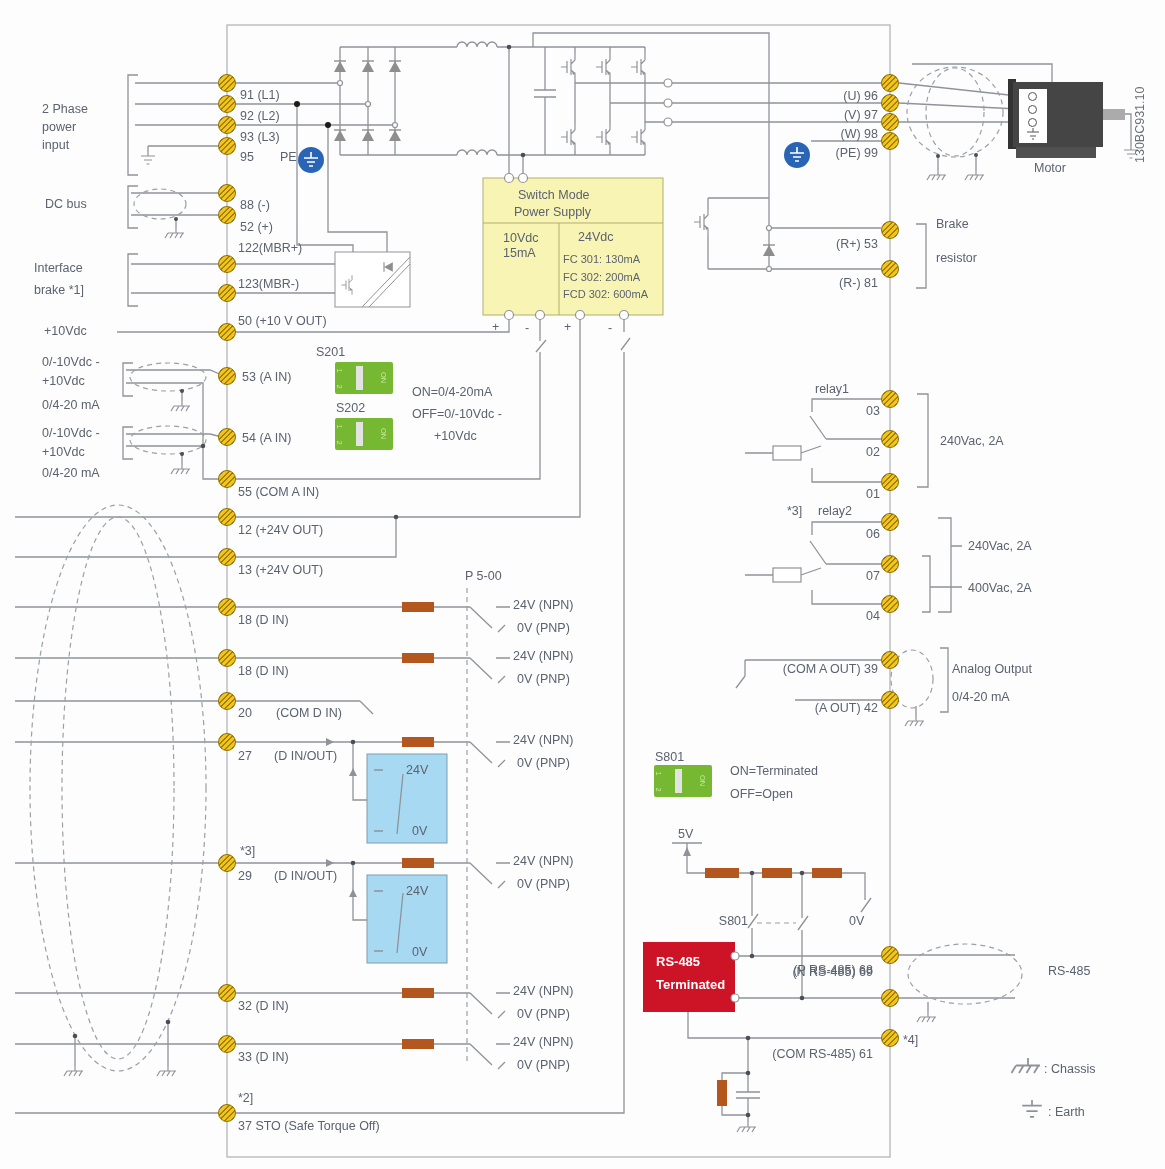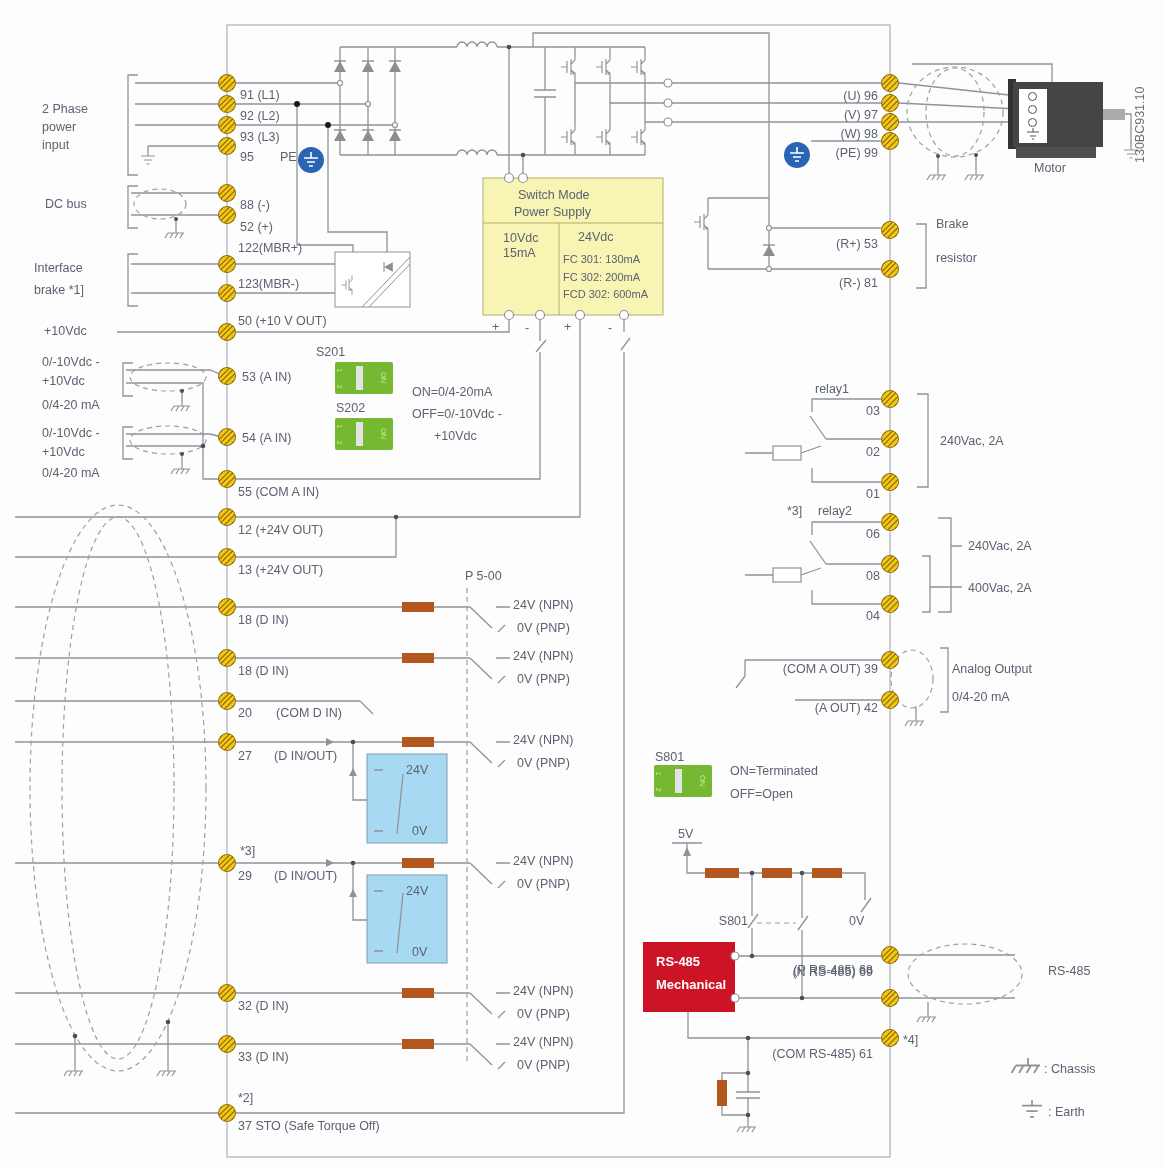--- a/index.html
+++ b/index.html
@@ -406,21 +406,21 @@
 <span class="lbl" style="left:517px;top:1065px">0V (PNP)</span>
 <span class="lbl" style="left:406px;top:770px">24V</span>
 <span class="lbl" style="left:412px;top:831px">0V</span>
 <span class="lbl" style="left:406px;top:891px">24V</span>
 <span class="lbl" style="left:412px;top:952px">0V</span>
 
 <span class="lbl" style="left:678px;top:834px">5V</span>
 <span class="lbl r" style="right:417px;top:921px">S801</span>
 <span class="lbl" style="left:849px;top:921px">0V</span>
 <span class="lbl w" style="left:656px;top:962px">RS-485</span>
-<span class="lbl w" style="left:656px;top:985px">Mechanical</span>
+<span class="lbl w" style="left:656px;top:985px">Terminated</span>
 <span class="lbl r" style="right:292px;top:972px">(N RS-485) 69</span>
 <span class="lbl r" style="right:292px;top:970px">(P RS-485) 68</span>
 <span class="lbl r" style="right:292px;top:1054px">(COM RS-485) 61</span>
 <span class="lbl" style="left:903px;top:1040px">*4]</span>
 <span class="lbl" style="left:1048px;top:971px">RS-485</span>
 
 <span class="lbl r" style="right:287px;top:96px">(U) 96</span>
 <span class="lbl r" style="right:287px;top:115px">(V) 97</span>
 <span class="lbl r" style="right:287px;top:134px">(W) 98</span>
 <span class="lbl r" style="right:287px;top:153px">(PE) 99</span>
@@ -431,21 +431,21 @@
 <span class="lbl" style="left:936px;top:224px">Brake</span>
 <span class="lbl" style="left:936px;top:258px">resistor</span>
 <span class="lbl" style="left:815px;top:389px">relay1</span>
 <span class="lbl r" style="right:285px;top:411px">03</span>
 <span class="lbl r" style="right:285px;top:452px">02</span>
 <span class="lbl r" style="right:285px;top:494px">01</span>
 <span class="lbl" style="left:940px;top:441px">240Vac, 2A</span>
 <span class="lbl" style="left:787px;top:511px">*3]</span>
 <span class="lbl" style="left:818px;top:511px">relay2</span>
 <span class="lbl r" style="right:285px;top:534px">06</span>
-<span class="lbl r" style="right:285px;top:576px">08</span>
+<span class="lbl r" style="right:285px;top:576px">07</span>
 <span class="lbl r" style="right:285px;top:616px">04</span>
 <span class="lbl" style="left:968px;top:546px">240Vac, 2A</span>
 <span class="lbl" style="left:968px;top:588px">400Vac, 2A</span>
 <span class="lbl r" style="right:287px;top:669px">(COM A OUT) 39</span>
 <span class="lbl r" style="right:287px;top:708px">(A OUT) 42</span>
 <span class="lbl" style="left:952px;top:669px">Analog Output</span>
 <span class="lbl" style="left:952px;top:697px">0/4-20 mA</span>
 
 <span class="lbl" style="left:1044px;top:1069px">: Chassis</span>
 <span class="lbl" style="left:1048px;top:1112px">: Earth</span>

